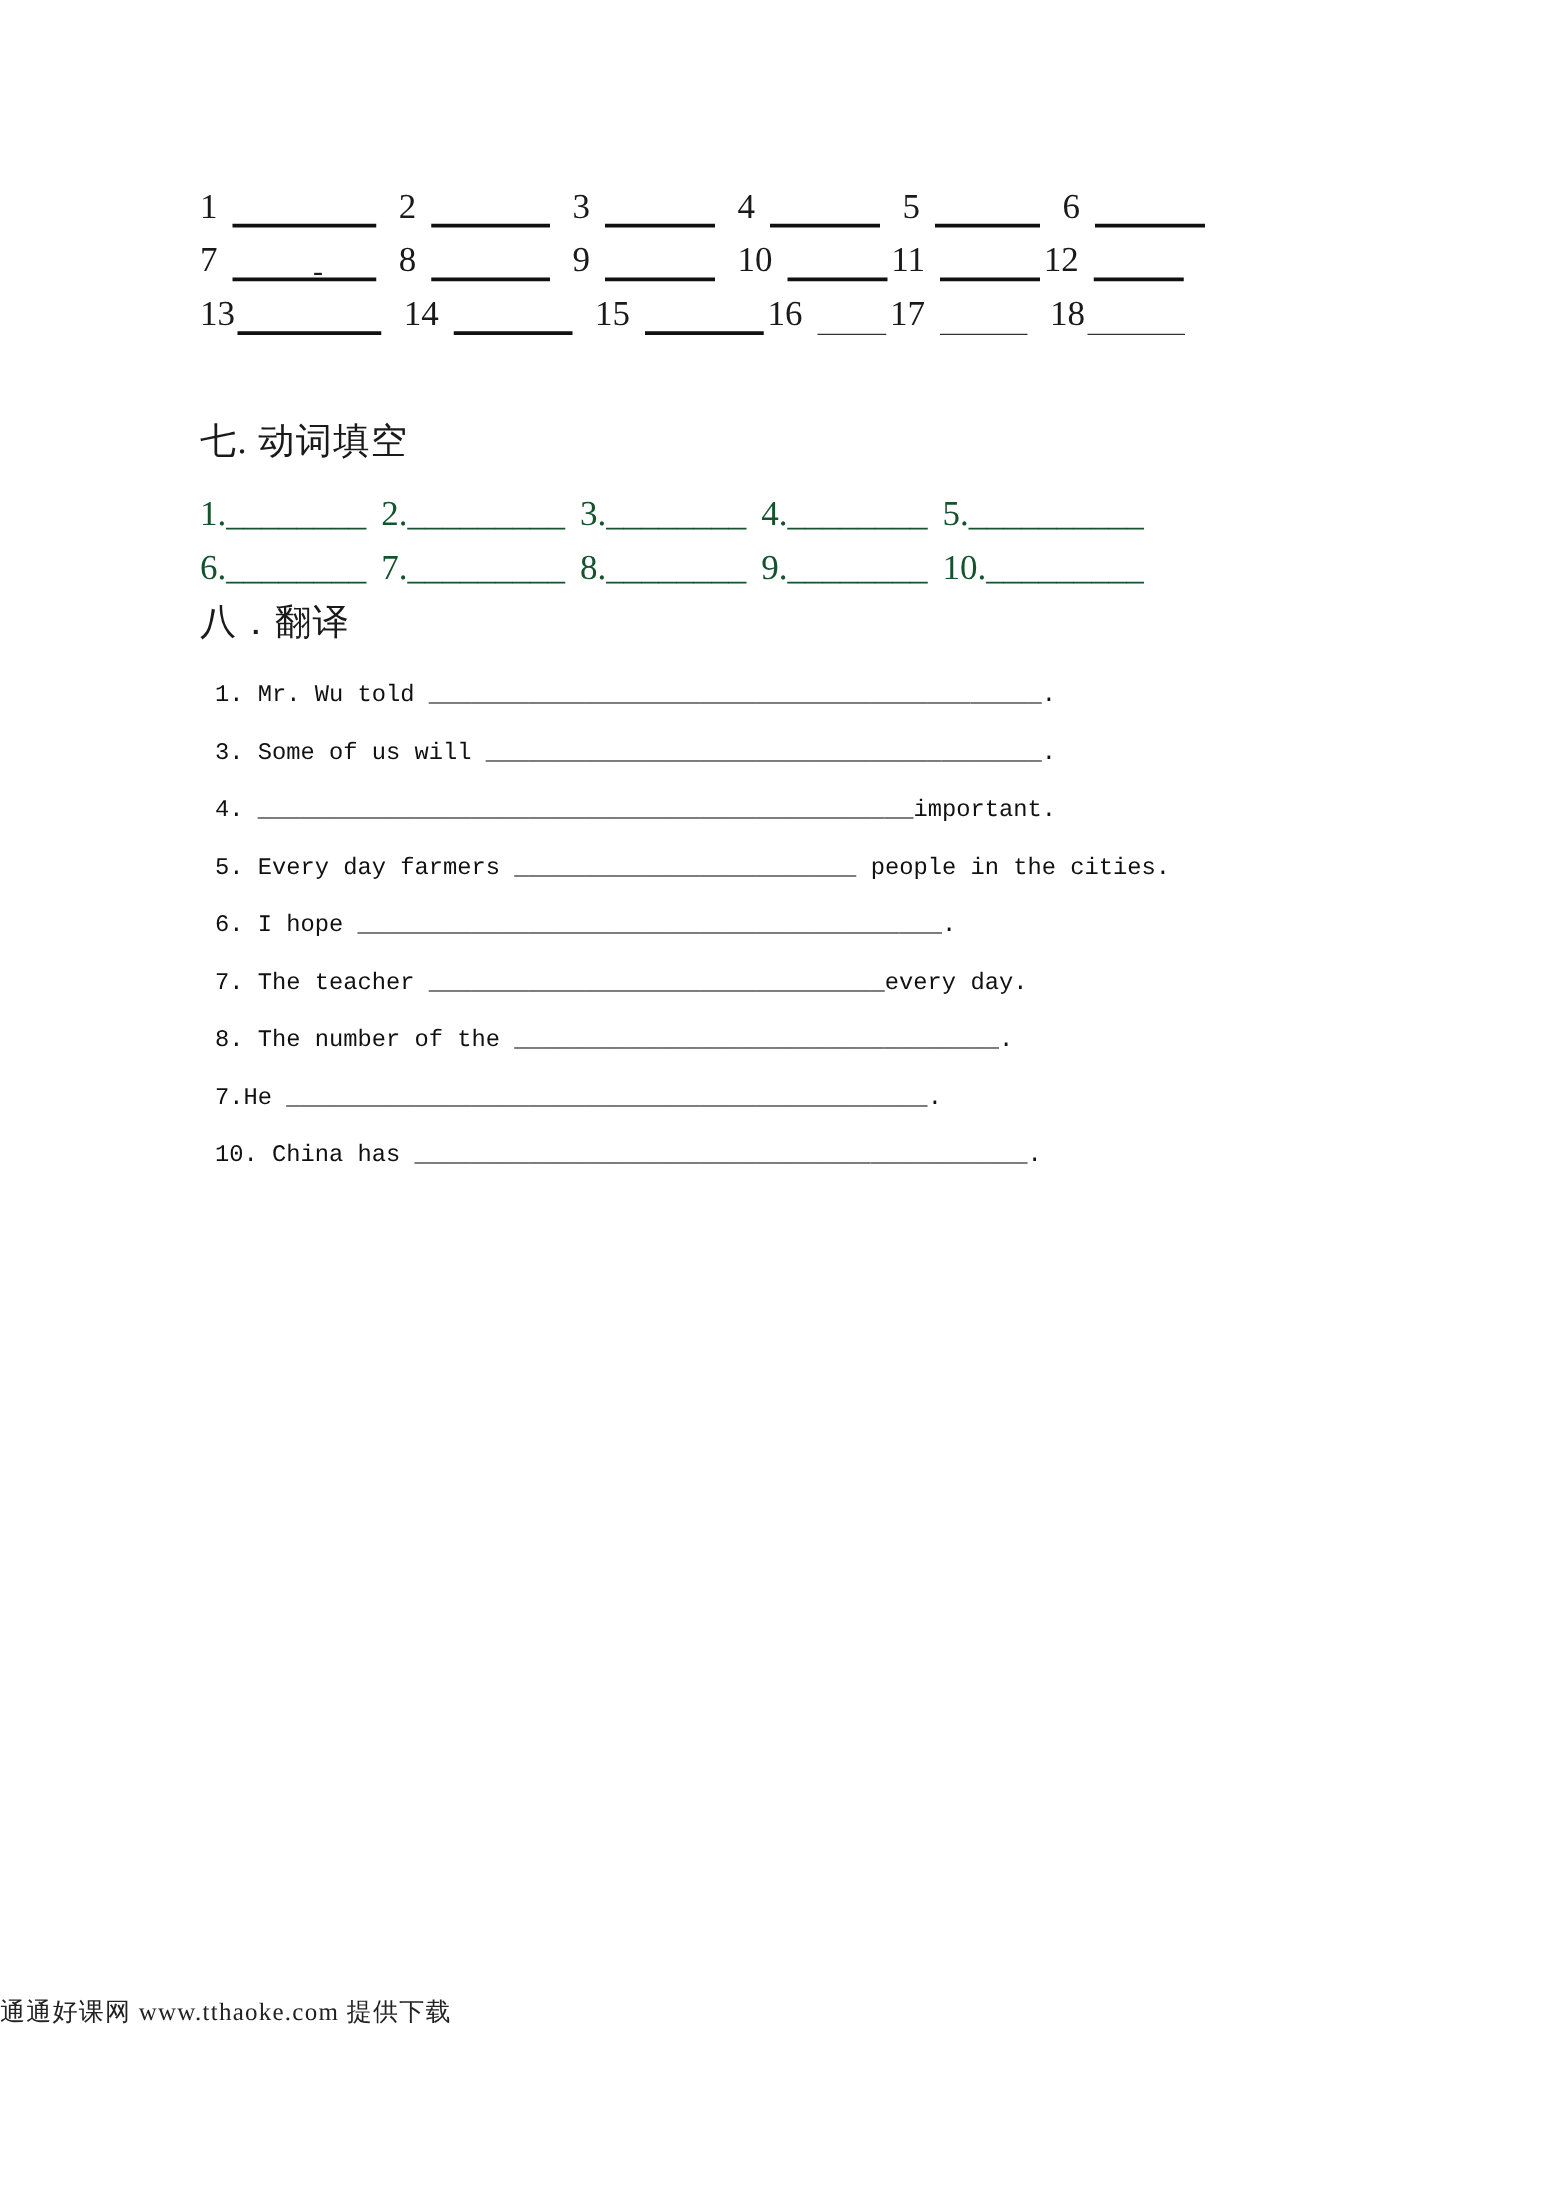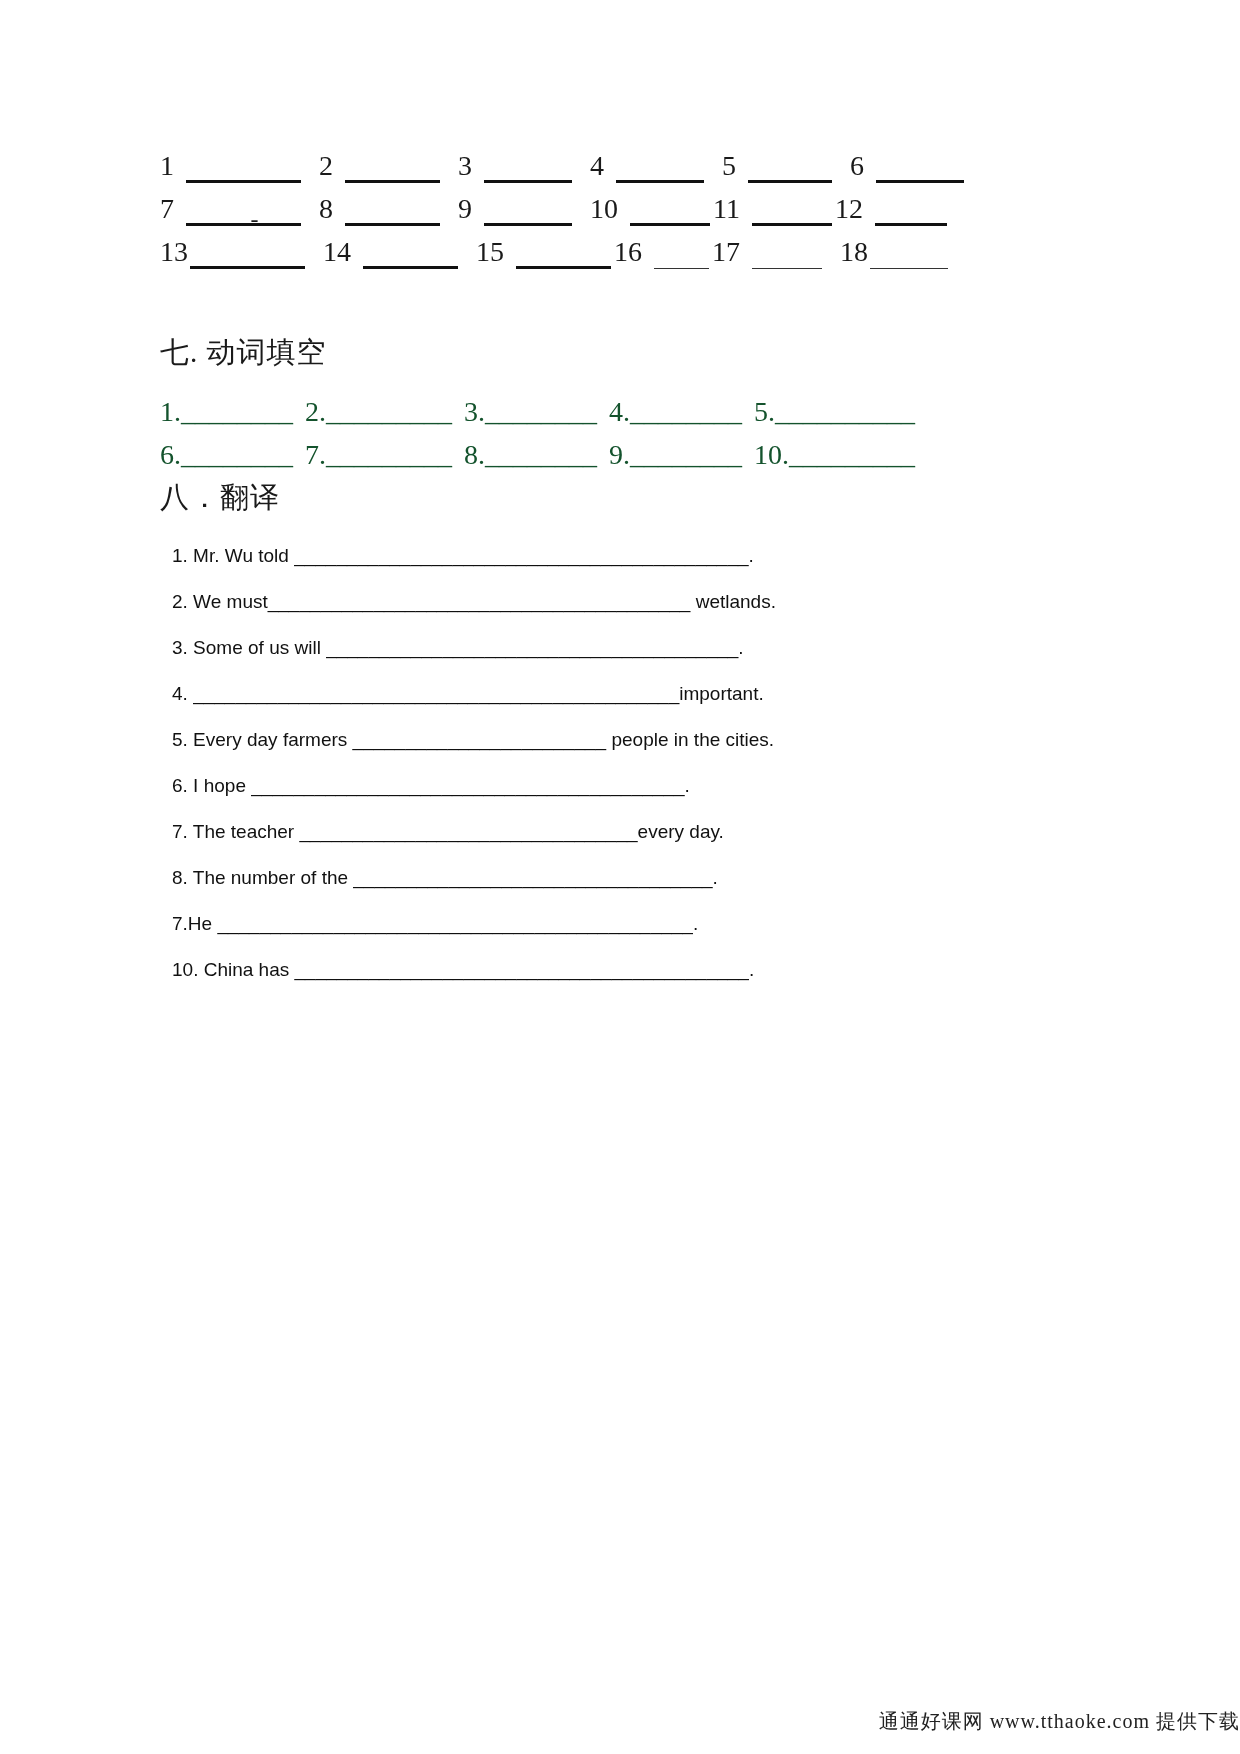--- a/index.html
+++ b/index.html
@@ -32,29 +32,29 @@
   #trans-title{top:478px;left:160px}
 
   
   #verb-grid{top:396px;left:160px}
   .verb-row{height:43px;font-size:28px;white-space:nowrap;color:#14532d}
   .verb-cell{margin-right:12px}
 
   
   #trans-list{
     top:545px;left:172px;
-    font-family:Liberation Sans, sans-serif;
+    font-family:Liberation Mono, monospace;
     font-size:19px;color:#111;
   }
   .t-item{margin-bottom:24px;line-height:22px;white-space:nowrap}
   .t-blank{letter-spacing:0}
 
   
   #page-footer{
-    top:1708px;left:0;width:100%;text-align:right;
+    top:1596px;left:0;width:100%;text-align:left;
     font-size:20px;color:#222;letter-spacing:1px;
   }
 </style>
 </head>
 <body>
 
 <div class="abs" id="answer-grid">
     <div class="ans-row"><span class="ans-num">1</span><span class="ans-blank" style="width: 115px;"></span><span class="ans-num">2</span><span class="ans-blank" style="width: 95px;"></span><span class="ans-num">3</span><span class="ans-blank" style="width: 88px;"></span><span class="ans-num">4</span><span class="ans-blank" style="width: 88px;"></span><span class="ans-num">5</span><span class="ans-blank" style="width: 84px;"></span><span class="ans-num">6</span><span class="ans-blank" style="width: 88px;"></span></div>
     <div class="ans-row"><span class="ans-num">7</span><span class="ans-blank" style="width: 115px;"><span class="dash-mark">-</span></span><span class="ans-num">8</span><span class="ans-blank" style="width: 95px;"></span><span class="ans-num">9</span><span class="ans-blank" style="width: 88px;"></span><span class="ans-num">10</span><span class="ans-blank nopost" style="width: 80px;"></span><span class="ans-num">11</span><span class="ans-blank nopost" style="width: 80px;"></span><span class="ans-num">12</span><span class="ans-blank" style="width: 72px;"></span></div>
     <div class="ans-row"><span class="ans-num tight">13</span><span class="ans-blank" style="width: 115px;"></span><span class="ans-num">14</span><span class="ans-blank" style="width: 95px;"></span><span class="ans-num">15</span><span class="ans-blank nopost" style="width: 95px;"></span><span class="ans-num">16</span><span class="ans-blank thin nopost" style="width: 55px;"></span><span class="ans-num">17</span><span class="ans-blank thin" style="width: 70px;"></span><span class="ans-num tight">18</span><span class="ans-blank thin" style="width: 78px;"></span></div>
@@ -62,21 +62,20 @@
 
 <div class="abs sec-title" id="verb-title">七. 动词填空</div>
 <div class="abs" id="verb-grid">
     <div class="verb-row"><span class="verb-cell">1.________</span><span class="verb-cell">2._________</span><span class="verb-cell">3.________</span><span class="verb-cell">4.________</span><span class="verb-cell">5.__________</span></div>
     <div class="verb-row"><span class="verb-cell">6.________</span><span class="verb-cell">7._________</span><span class="verb-cell">8.________</span><span class="verb-cell">9.________</span><span class="verb-cell">10._________</span></div>
   </div>
 
 <div class="abs sec-title" id="trans-title">八．翻译</div>
 <div class="abs" id="trans-list">
     <div class="t-item"><span>1. Mr. Wu told </span><span class="t-blank">___________________________________________</span><span>.</span></div>
-    <div class="t-item"><span>2. We must</span><span class="t-blank">________________________________________</span><span> wetlands.</span></div>
     <div class="t-item"><span>3. Some of us will </span><span class="t-blank">_______________________________________</span><span>.</span></div>
     <div class="t-item"><span>4. </span><span class="t-blank">______________________________________________</span><span>important.</span></div>
     <div class="t-item"><span>5. Every day farmers </span><span class="t-blank">________________________</span><span> people in the cities.</span></div>
     <div class="t-item"><span>6. I hope </span><span class="t-blank">_________________________________________</span><span>.</span></div>
     <div class="t-item"><span>7. The teacher </span><span class="t-blank">________________________________</span><span>every day.</span></div>
     <div class="t-item"><span>8. The number of the </span><span class="t-blank">__________________________________</span><span>.</span></div>
     <div class="t-item"><span>7.He </span><span class="t-blank">_____________________________________________</span><span>.</span></div>
     <div class="t-item"><span>10. China has </span><span class="t-blank">___________________________________________</span><span>.</span></div>
   </div>
 

